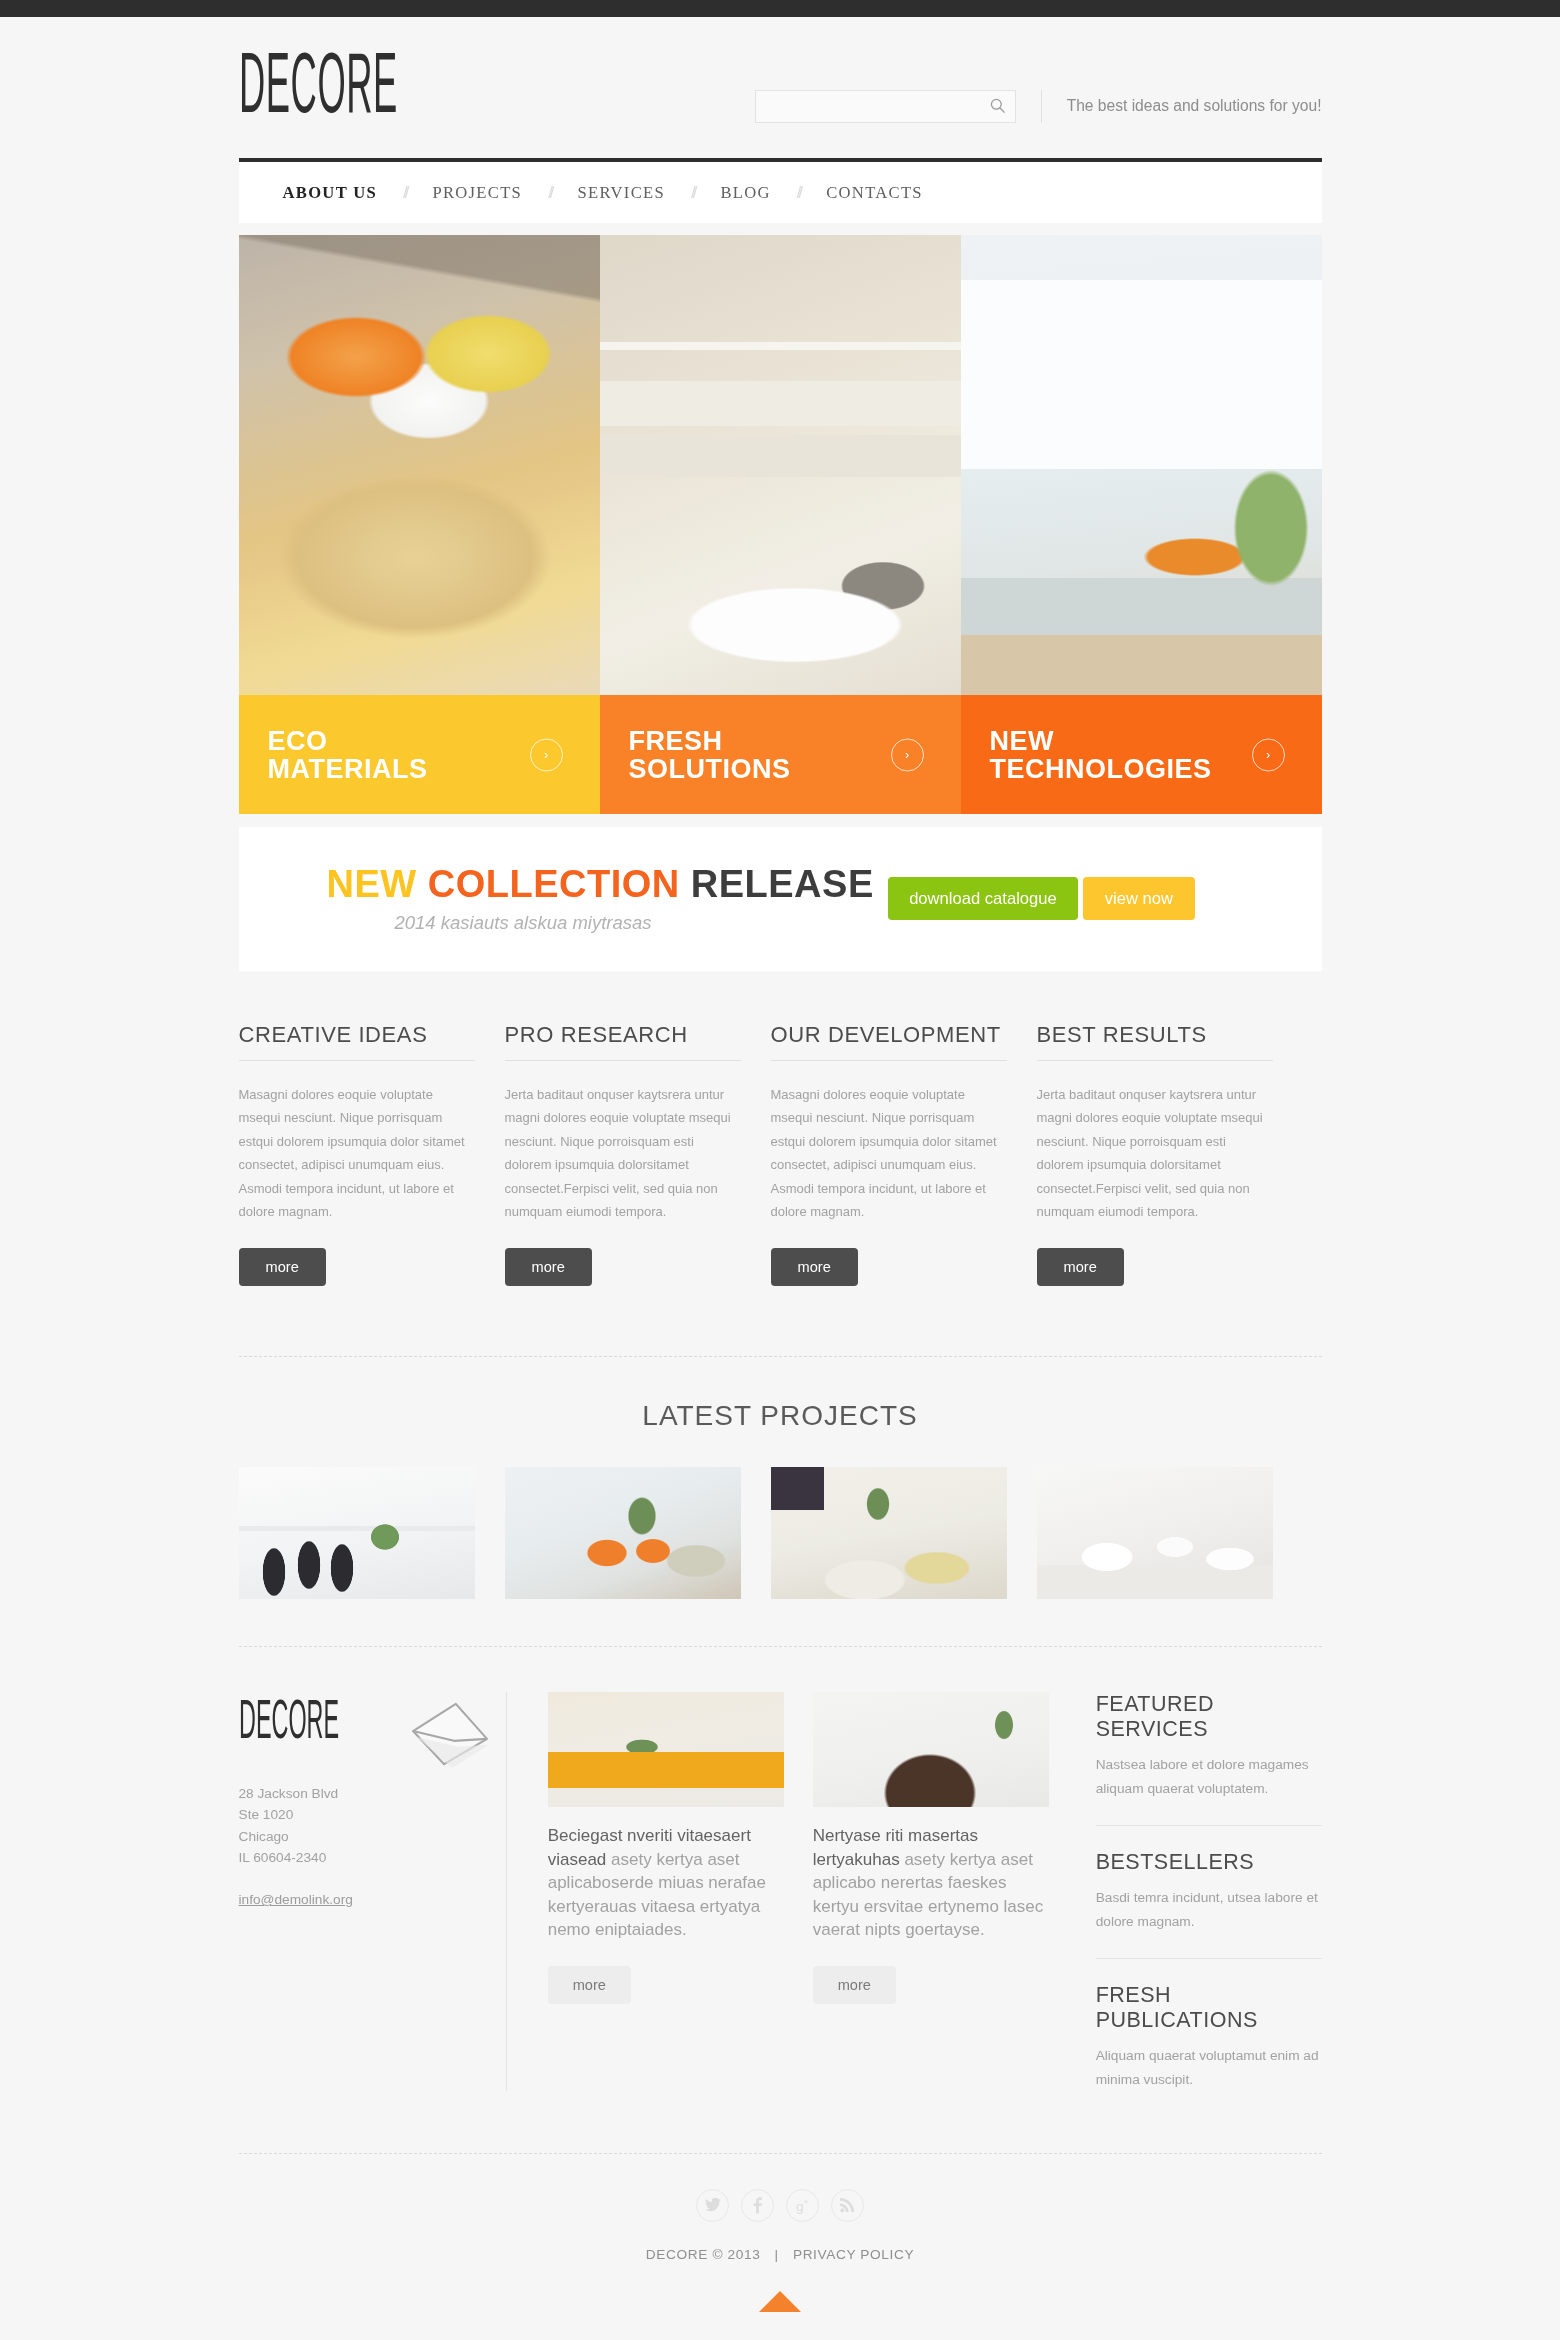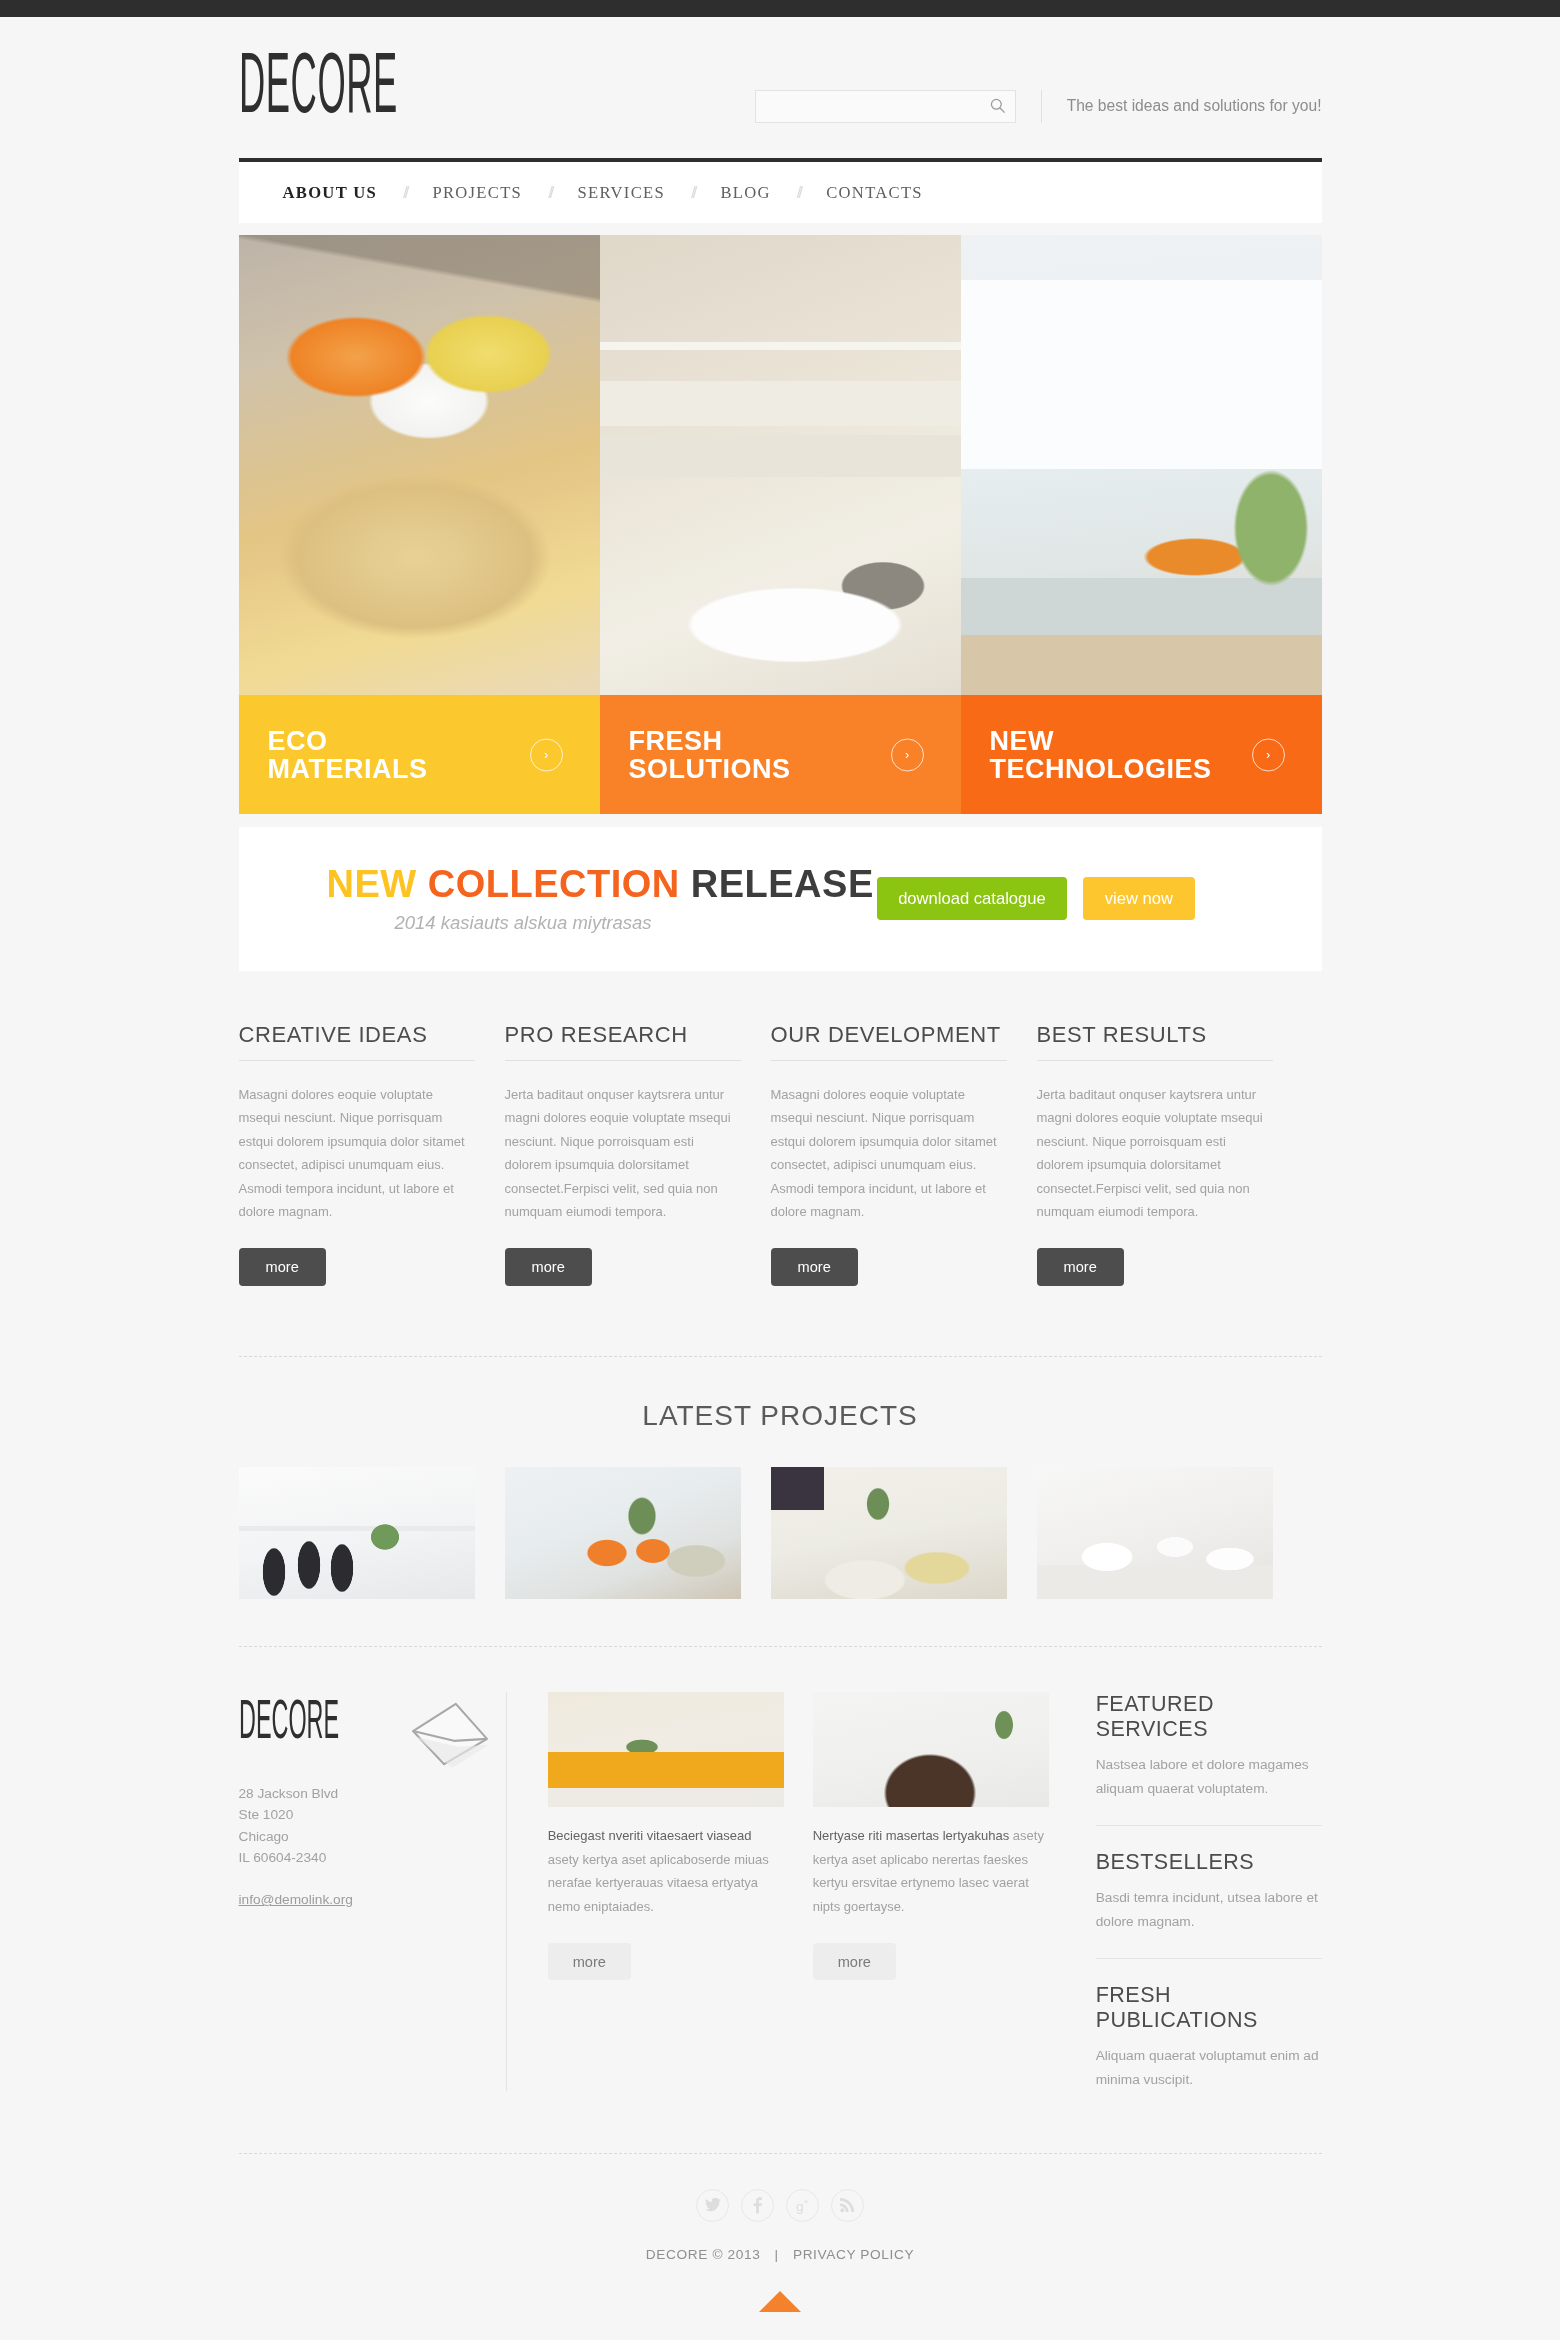--- a/index.html
+++ b/index.html
@@ -125,21 +125,21 @@
     white-space: nowrap; margin-left: 37px;
   }
   .promo-title .w1 { color: #fdc321; }
   .promo-title .w2 { color: #f4641f; }
   .promo-title .w3 { color: #3d3d3d; }
   .promo-sub {
     font-style: italic; color: #b2b2b2; font-size: 18.5px; margin-top: 5.9px;
     margin-left: 105px;
     font-family: "Liberation Sans Narrow","Liberation Sans",sans-serif;
   }
-  .promo-btns { display: flex; gap: 16px; margin-right: 76px; }
+  .promo-btns { display: flex; gap: 5px; margin-right: 76px; }
   .btn-green, .btn-yellow {
     border: 0; border-radius: 3.9px; color: #fff; cursor: pointer;
     font-family: "Liberation Sans Narrow","Liberation Sans",sans-serif;
     font-size: 16.6px; height: 43px; padding: 0 21.5px;
   }
   .btn-green  { background: #8cc412; }
   .btn-yellow { background: #fdc62e; }
 
   
   .cols { display: flex; gap: 30px; margin-top: 51px; }
@@ -233,21 +233,21 @@
   .pi1:after { content:""; position:absolute; inset:0;
     background: linear-gradient(180deg,transparent 0 60px,#f0a81c 60px 96px,transparent 96px),
                 radial-gradient(ellipse 25px 11.7px at 94px 55px,#6e9157 0 60%,transparent 66%);
   }
   .pi2 { background: linear-gradient(170deg,#f4f4f2 0%,#efefee 60%,#e8e8e6 100%); }
   .pi2:after { content:""; position:absolute; inset:0;
     background: radial-gradient(ellipse 60px 51px at 117px 101px,#4a3528 0 72%,transparent 77%),
                 radial-gradient(ellipse 13.7px 21.5px at 191px 33px,#6e9157 0 62%,transparent 68%);
   }
   .post p {
-    margin-top: 17.6px; font-size: 13px; line-height: 23.4px; color: #a2a2a2;
+    margin-top: 17.6px; font-size: 17px; line-height: 23.4px; color: #a2a2a2;
     font-family: "Liberation Sans Narrow","Liberation Sans",sans-serif;
   }
   .post p .lead { color: #636363; }
   .btn-more-light {
     margin-top: 25px; display: inline-block; background: #ededed; color: #7a7a7a;
     border: 0; border-radius: 3.9px; font-size: 14.6px; padding: 10.7px 25px; cursor: pointer;
     font-family: "Liberation Sans Narrow","Liberation Sans",sans-serif;
   }
   .fc-right { width: 237px; margin-left: 41px; }
   .fc-right h4 {

